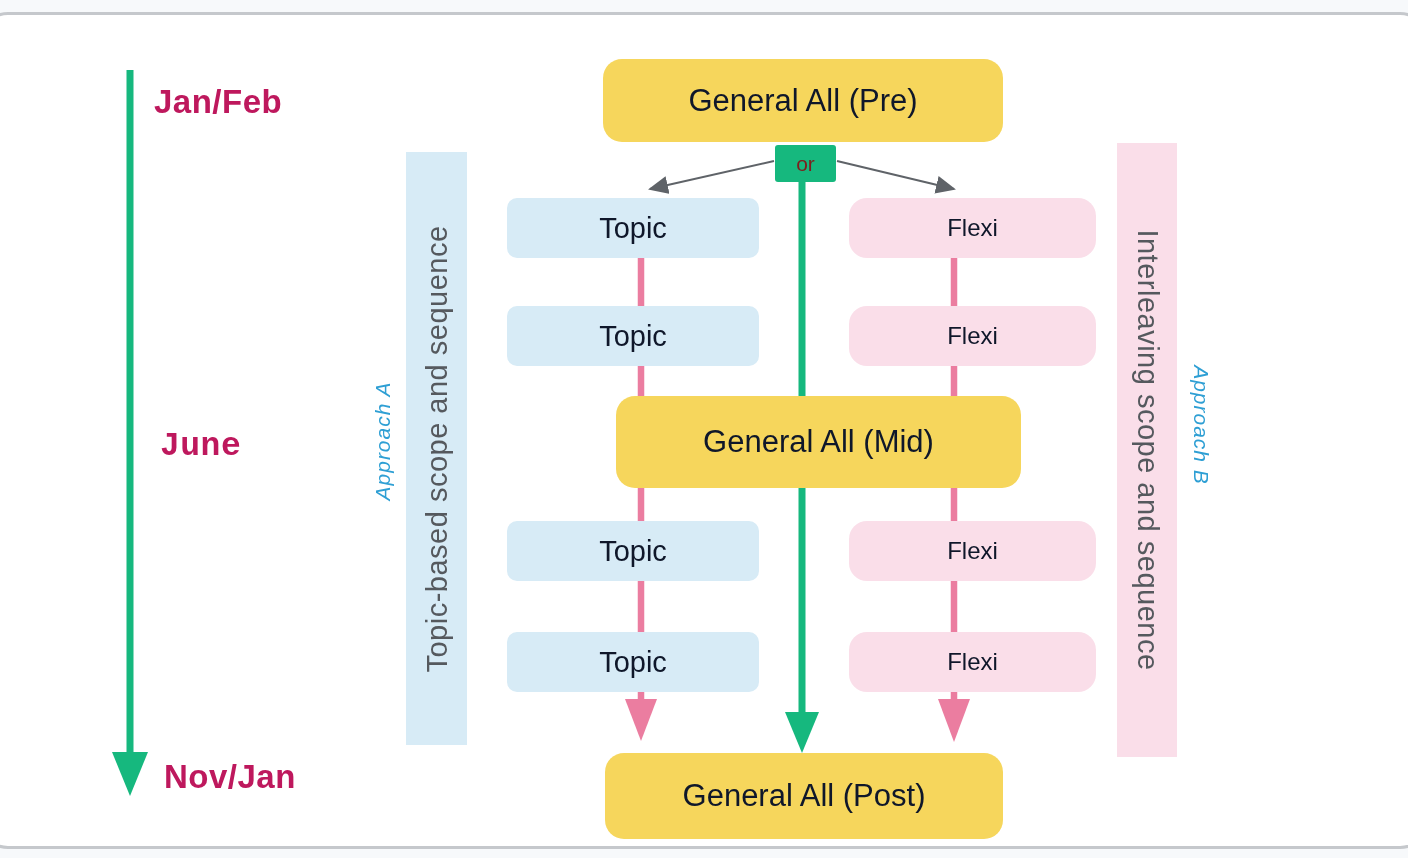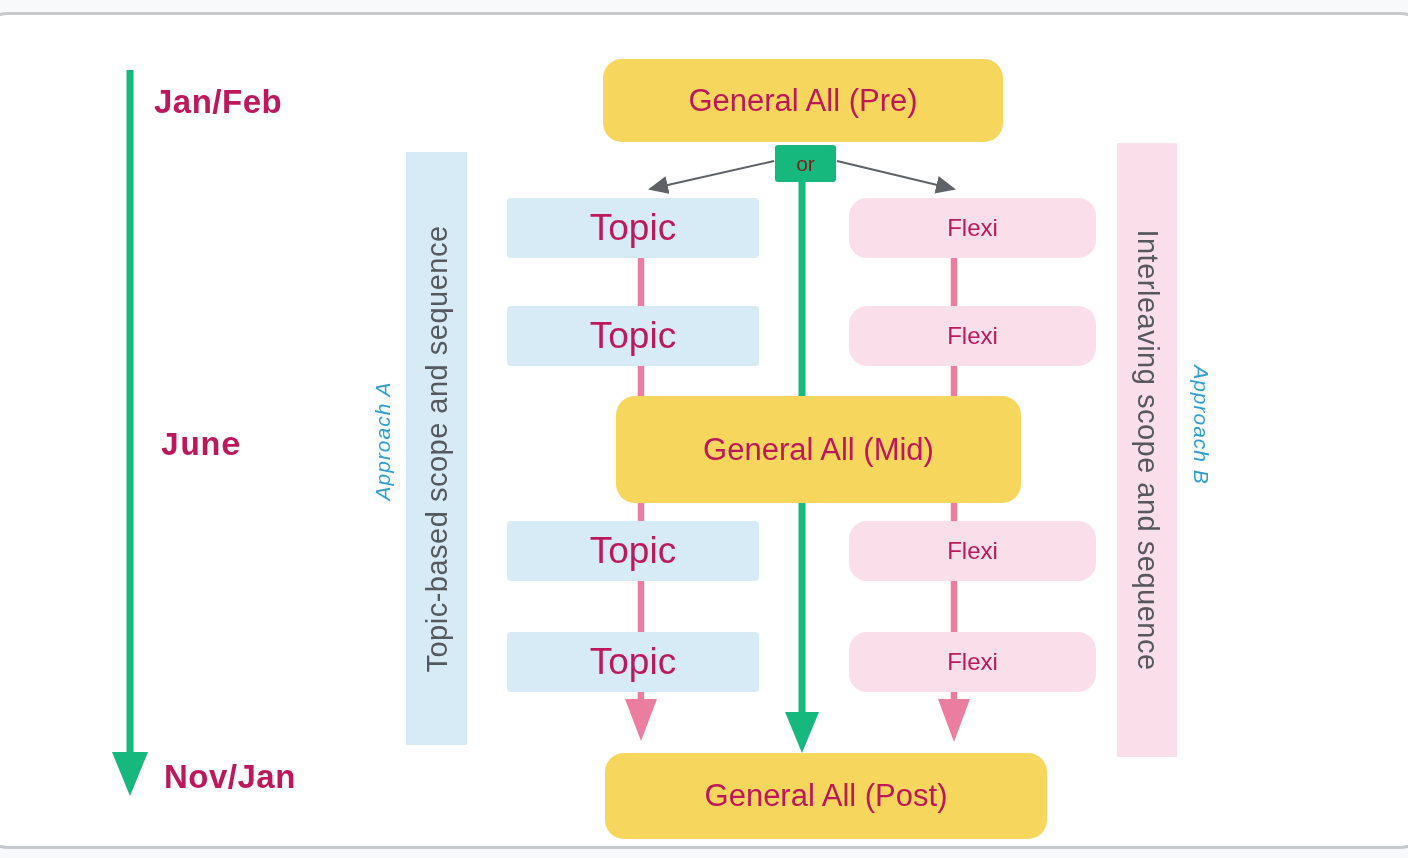--- a/index.html
+++ b/index.html
@@ -26,32 +26,32 @@
   .approach{
     position:absolute;z-index:3;white-space:nowrap;color:#2e9fd4;
     font-size:21px;font-style:italic;font-weight:500;letter-spacing:1px;
   }
   .tl-label{
     position:absolute;z-index:3;color:#be185d;font-size:33px;font-weight:600;
     letter-spacing:.5px;
   }
   .node{
     position:absolute;z-index:4;display:flex;align-items:center;justify-content:center;
-    color:#be185d;box-sizing:border-box;
+    color:#0f172a;box-sizing:border-box;
   }
   .yellow{background:#f6d65c;border-radius:19px;font-size:31px;}
-  .blue{background:#d7ebf6;border-radius:4px;font-size:37px;}
+  .blue{background:#d7ebf6;border-radius:10px;font-size:29px;}
   .pink{background:#fadee9;border-radius:18px;font-size:24px;margin-left:6px;}
   .or-box{
     position:absolute;z-index:4;display:flex;align-items:center;justify-content:center;
     background:#16b87e;color:#7f1d1d;font-size:21px;border-radius:3px;
   }
   .pre{left:603px;top:59px;width:400px;height:83px;}
-  .mid{left:616px;top:396px;width:405px;height:107px;}
-  .post{left:605px;top:753px;width:442px;height:86px;}
+  .mid{left:616px;top:396px;width:405px;height:92px;}
+  .post{left:605px;top:753px;width:398px;height:86px;}
   .t1{left:507px;top:198px;width:252px;height:60px;}
   .t2{left:507px;top:306px;width:252px;height:60px;}
   .t3{left:507px;top:521px;width:252px;height:60px;}
   .t4{left:507px;top:632px;width:252px;height:60px;}
   .f1{left:843px;top:198px;width:247px;height:60px;}
   .f2{left:843px;top:306px;width:247px;height:60px;}
   .f3{left:843px;top:521px;width:247px;height:60px;}
   .f4{left:843px;top:632px;width:247px;height:60px;}
 </style>
 </head>

